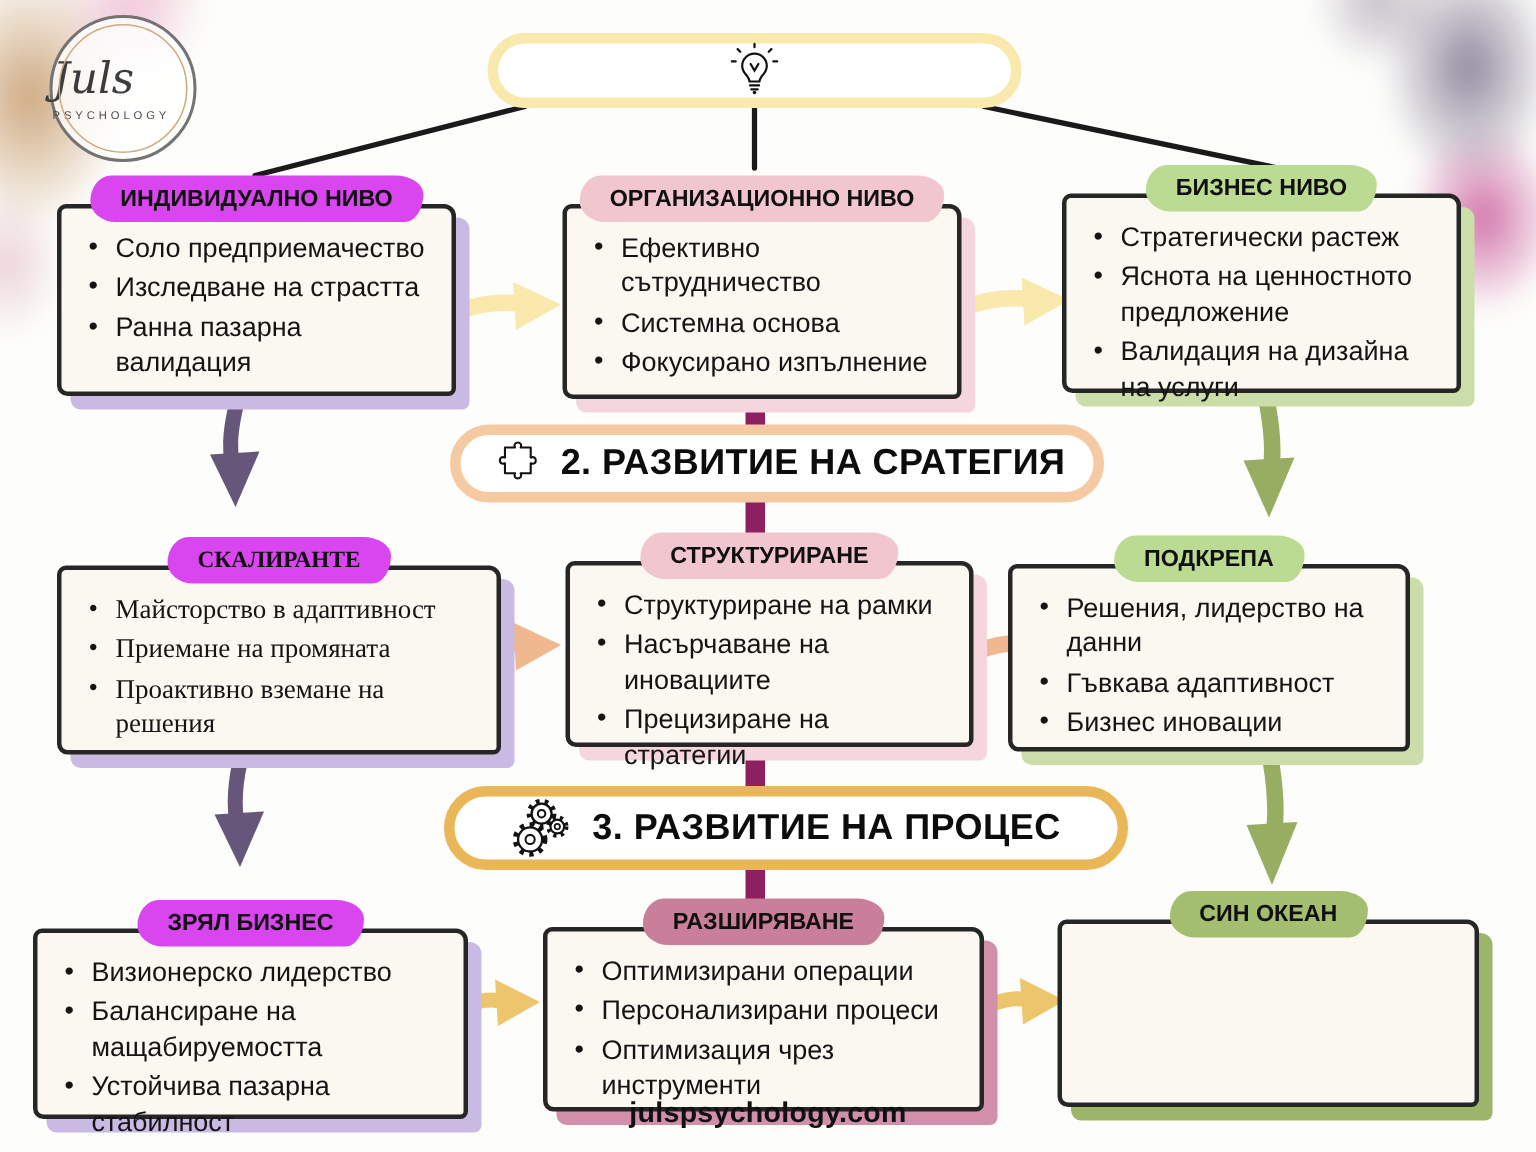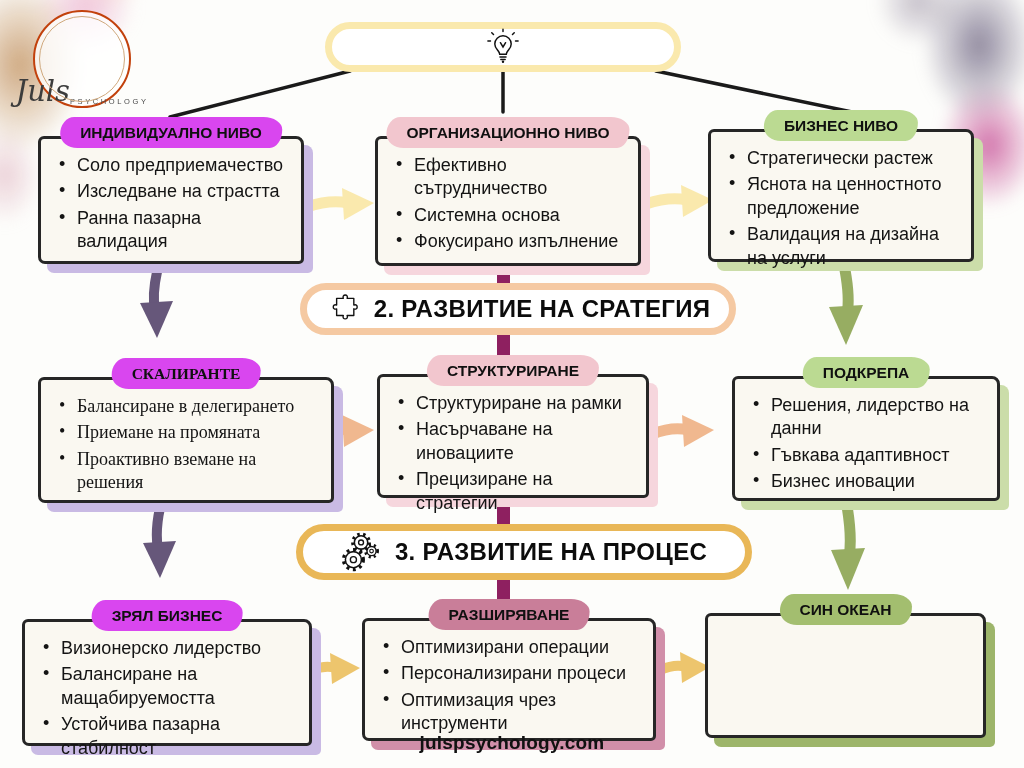--- a/index.html
+++ b/index.html
@@ -15,22 +15,22 @@
       radial-gradient(ellipse 52px 72px at 45px 225px, rgba(226,186,197,.65), rgba(226,186,197,0) 70%),
       radial-gradient(ellipse 62px 52px at 145px 22px, rgba(244,205,180,.8), rgba(244,205,180,0) 70%);}
   .wc-tr{right:-30px;top:-40px;width:230px;height:290px;
     background:
       radial-gradient(ellipse 82px 112px at 155px 85px, rgba(126,118,143,.85), rgba(126,118,143,0) 70%),
       radial-gradient(ellipse 72px 92px at 165px 185px, rgba(199,81,150,.8), rgba(199,81,150,0) 70%),
       radial-gradient(ellipse 62px 62px at 95px 42px, rgba(150,140,160,.55), rgba(150,140,160,0) 70%);}
 
   
   .logo{position:absolute;left:33px;top:10px;width:94px;height:94px;border-radius:50%;
-        border:2px solid #c2410c;background:rgba(255,255,255,.8);z-index:2;
-        display:flex;flex-direction:row;align-items:flex-end;justify-content:center;}
+        border:2px solid #737373;background:rgba(255,255,255,.8);z-index:2;
+        display:flex;flex-direction:column;align-items:flex-start;justify-content:center;}
   .logo::after{content:"";position:absolute;inset:4px;border-radius:50%;border:1px solid #cfa87c;}
   .logo-script{font-family:"DejaVu Serif",serif;font-style:italic;font-size:29px;line-height:1;color:#3c3c3c;}
   .logo-sub{font-size:7.5px;letter-spacing:2.6px;margin-top:5px;color:#4a4a4a;}
 
   
   .connectors{position:absolute;left:0;top:0;z-index:1;}
 
   
   .pill{position:absolute;box-sizing:border-box;background:#ffffff;border-radius:999px;
         display:flex;align-items:center;justify-content:center;gap:12px;
@@ -61,21 +61,21 @@
   .card ul{margin:0;padding:0;list-style:none;}
   .card li{position:relative;padding-left:22px;font-size:18px;line-height:1.3;margin-bottom:3px;}
   .card li::before{content:"\2022";position:absolute;left:4px;top:-1px;font-size:18px;}
 
   
   .c-r1c1{left:38px;top:136px;width:266px;height:128px;}
   .c-r1c2{left:375px;top:136px;width:266px;height:130px;}
   .c-r1c3{left:708px;top:129px;width:266px;height:133px;}
   .c-r2c1{left:38px;top:377px;width:296px;height:126px;font-family:Liberation Serif, serif;}
   .c-r2c2{left:377px;top:374px;width:272px;height:124px;}
-  .c-r2c3{left:732px;top:376px;width:268px;height:125px;}
+  .c-r2c3{left:672px;top:376px;width:268px;height:125px;}
   .c-r3c1{left:22px;top:619px;width:290px;height:127px;}
   .c-r3c2{left:362px;top:618px;width:294px;height:123px;}
   .c-r3c3{left:705px;top:613px;width:281px;height:125px;}
 
   .footer{position:absolute;left:0;right:0;top:732px;text-align:center;z-index:2;
           font-weight:700;font-size:19px;letter-spacing:.2px;color:#111;}
 </style>
 </head>
 <body>
 
@@ -191,21 +191,21 @@
     <ul>
       <li>Стратегически растеж</li>
       <li>Яснота на ценностното предложение</li>
       <li>Валидация на дизайна на услуги</li>
     </ul>
   </section>
 
   <section class="card sh-purple c-r2c1">
     <h3 class="chip chip-purple">СКАЛИРАНТЕ</h3>
     <ul>
-      <li>Балансиране в делегирането</li>
+      <li>Майсторство в адаптивност</li>
       <li>Приемане на промяната</li>
       <li>Проактивно вземане на решения</li>
     </ul>
   </section>
 
   <section class="card sh-pink c-r2c2">
     <h3 class="chip chip-pink">СТРУКТУРИРАНЕ</h3>
     <ul>
       <li>Структуриране на рамки</li>
       <li>Насърчаване на иновациите</li>

